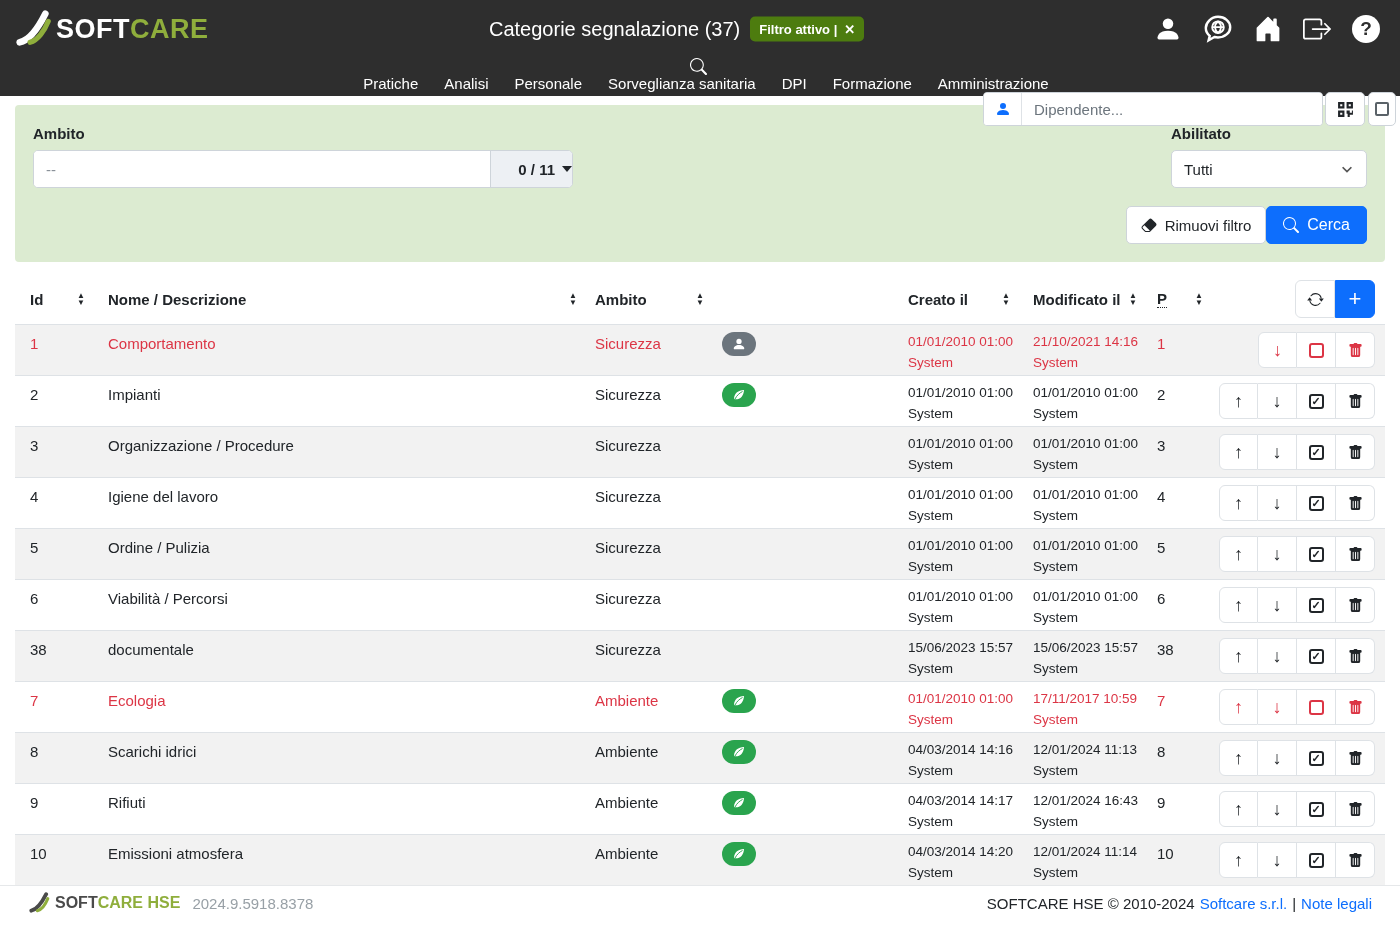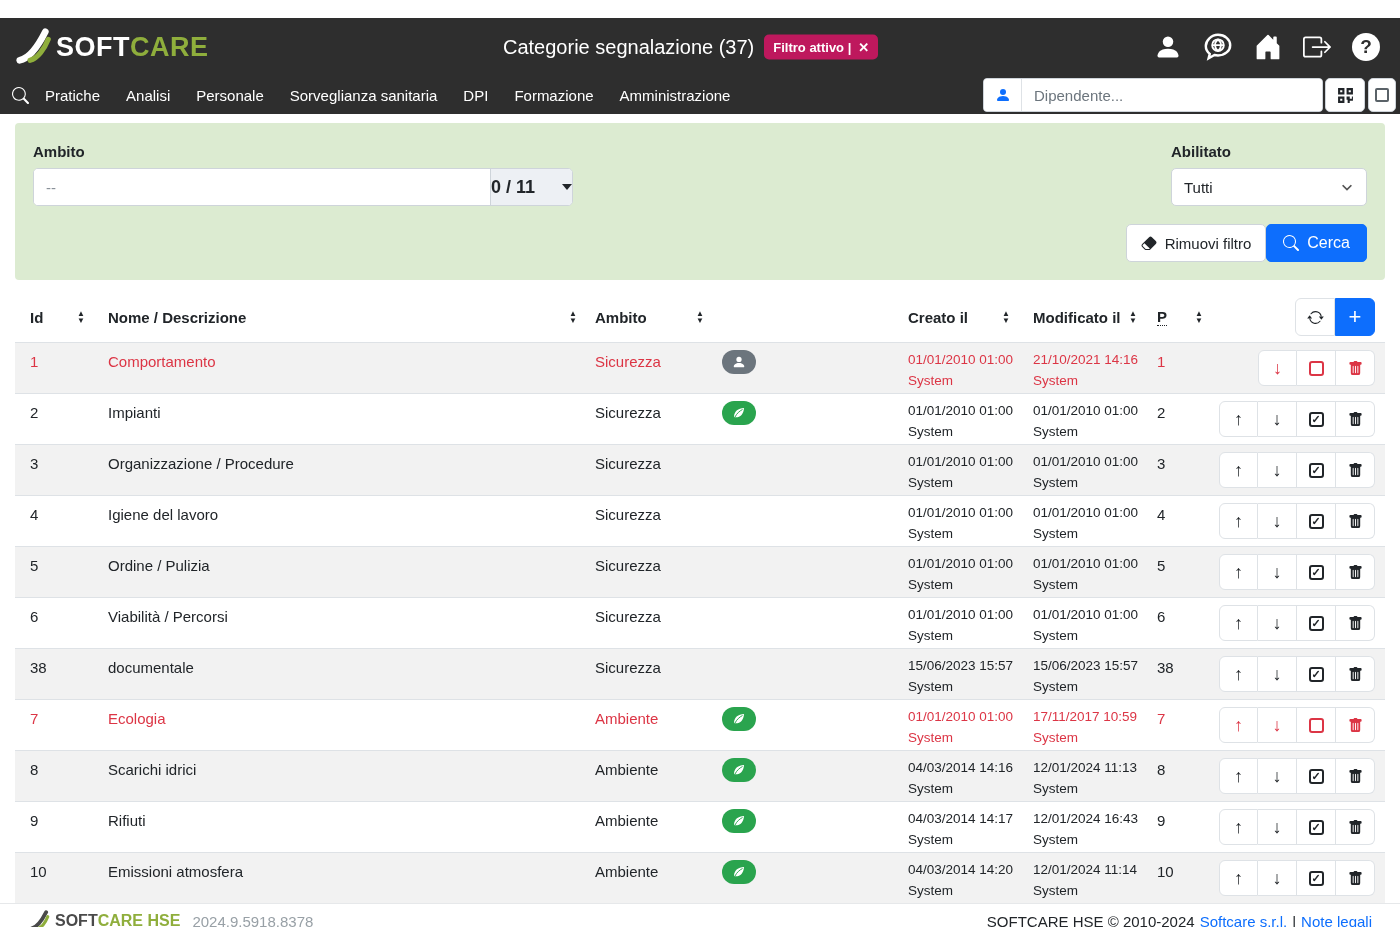--- a/index.html
+++ b/index.html
@@ -1,33 +1,33 @@
 <!DOCTYPE html>
 <html><head>
 <meta charset="utf-8">
 <style>
   * { box-sizing: border-box; margin: 0; padding: 0; }
   html,body { width: 1400px; }
   body { font-family: "Liberation Sans", sans-serif; color: #212529; background: #fff; }
 
   
-  .topbar { height: 58px; background: #2e2e2e; display: flex; align-items: center; position: relative; margin-top: 18px; }
+  .topbar { height: 58px; background: #2e2e2e; display: flex; align-items: center; position: relative; }
   .logo { display: flex; align-items: center; padding-left: 14px; gap: 4px; }
   .logo-text { font-size: 27px; font-weight: bold; letter-spacing: .5px; color: #fff; }
   .logo-text .care { color: #8fae3c; }
-  .title-wrap { position: absolute; left: 503px; top: 50%; transform: translateY(-50%); display: flex; align-items: center; gap: 10px; white-space: nowrap; }
+  .title-wrap { position: absolute; left: 489px; top: 50%; transform: translateY(-50%); display: flex; align-items: center; gap: 10px; white-space: nowrap; }
   .page-title { color: #fff; font-size: 20px; }
-  .filter-badge { background: #be185d; color: #fff; font-size: 13px; font-weight: bold; padding: 5px 9px; border-radius: 5px; display: flex; gap: 7px; align-items: center; cursor: default; }
+  .filter-badge { background: #4d7c0f; color: #fff; font-size: 13px; font-weight: bold; padding: 5px 9px; border-radius: 5px; display: flex; gap: 7px; align-items: center; cursor: default; }
   .filter-badge .fb-close { cursor: pointer; }
   .topbar-icons { margin-left: auto; display: flex; align-items: center; gap: 21px; padding-right: 20px; }
   .hicon { color: #fff; display: flex; align-items: center; cursor: pointer; }
   .help-circle { width: 28px; height: 28px; border-radius: 50%; background: #fff; color: #2e2e2e; font-weight: bold; font-size: 19px; display: flex; align-items: center; justify-content: center; }
 
   
-  .navbar { height: 38px; background: #2e2e2e; display: flex; align-items: center; padding-left: 12px; }
+  .navbar { height: 38px; background: #2e2e2e; display: flex; align-items: center; padding-left: 12px; flex-direction: column; }
   .nav-search { color: #fff; display: flex; align-items: center; margin-right: 16px; cursor: pointer; }
   .nav-items { display: flex; gap: 26px; align-items: center; }
   .nav-item { color: #fff; font-size: 15px; cursor: pointer; }
   .emp-wrap { margin-left: auto; display: flex; align-items: center; padding-right: 4px; }
   .emp-group { display: flex; align-items: flex-end; background: #fff; border: 1px solid #ced4da; border-radius: 4px; overflow: hidden; height: 34px; }
   .emp-btn { width: 38px; height: 100%; display: flex; align-items: center; justify-content: center; border-right: 1px solid #dee2e6; background: #fff; color: #0d6efd; cursor: pointer; border-left: none; border-top: none; border-bottom: none; }
   .emp-input { width: 300px; height: 100%; border: none; outline: none; padding: 0 12px; font-size: 15px; font-family: inherit; color: #495057; }
   .emp-input::placeholder { color: #6c757d; }
   .qr-btn { width: 40px; height: 34px; background: #fff; border: 1px solid #ced4da; border-radius: 5px; margin-left: 2px; display: flex; align-items: center; justify-content: center; color: #212529; cursor: pointer; }
   .sq-btn { width: 28px; height: 34px; background: #fff; border: 1px solid #ced4da; border-radius: 5px; margin-left: 3px; display: flex; align-items: center; justify-content: center; cursor: pointer; }
@@ -39,21 +39,21 @@
   .f-row1 { display: flex; gap: 30px; }
   .f-col1 { width: 538px; }
   .f-col2 { width: 540px; }
   .f-col3 { margin-left: auto; width: 196px; }
   .f-label { font-size: 15px; font-weight: bold; margin-bottom: 8px; display: block; color: #212529; }
   .f-input { width: 100%; height: 38px; border: 1px solid #ced4da; border-radius: 5px; padding: 0 12px; font-size: 15px; font-family: inherit; background: #fff; color: #495057; outline: none; }
   .f-input::placeholder { color: #8a9199; }
   .ambito-group { display: flex; height: 38px; border: 1px solid #ced4da; border-radius: 5px; background: #fff; overflow: hidden; }
   .ambito-input { flex: 1; border: none; outline: none; padding: 0 12px; font-size: 15px; font-family: inherit; color: #495057; }
   .ambito-input::placeholder { color: #8a9199; }
-  .ambito-counter { width: 82px; background: #edf0f4; border-left: 1px solid #ced4da; display: flex; align-items: center; justify-content: space-between; gap: 7px; font-weight: bold; font-size: 18px; cursor: pointer; }
+  .ambito-counter { width: 82px; background: #edf0f4; border-left: 1px solid #ced4da; display: flex; align-items: center; justify-content: flex-end; gap: 7px; font-weight: bold; font-size: 15px; cursor: pointer; }
   .caret-down { width: 0; height: 0; border-left: 5px solid transparent; border-right: 5px solid transparent; border-top: 6px solid #212529; display: inline-block; }
   .select { height: 38px; width: 100%; border: 1px solid #ced4da; border-radius: 5px; background: #fff; display: flex; align-items: center; justify-content: space-between; padding: 0 12px; font-size: 15px; cursor: pointer; }
   .f-row2 { display: flex; justify-content: flex-end; margin-top: 18px; }
   .btn-light { height: 38px; background: #fff; border: 1px solid #ced4da; border-radius: 5px; padding: 0 14px; font-size: 15px; font-family: inherit; display: flex; align-items: center; gap: 8px; color: #212529; cursor: pointer; }
   .btn-primary { height: 38px; background: #0d6efd; border: 1px solid #0d6efd; border-radius: 5px; color: #fff; padding: 0 16px; font-size: 16px; font-family: inherit; display: flex; align-items: center; gap: 8px; cursor: pointer; }
 
   
   .table { margin: 0 15px; }
   .grid-cols { display: grid; grid-template-columns: 78px 492px 127px 181px 125px 127px 70px 1fr; }
   .thead { height: 50px; align-items: center; font-weight: bold; font-size: 15px; }

